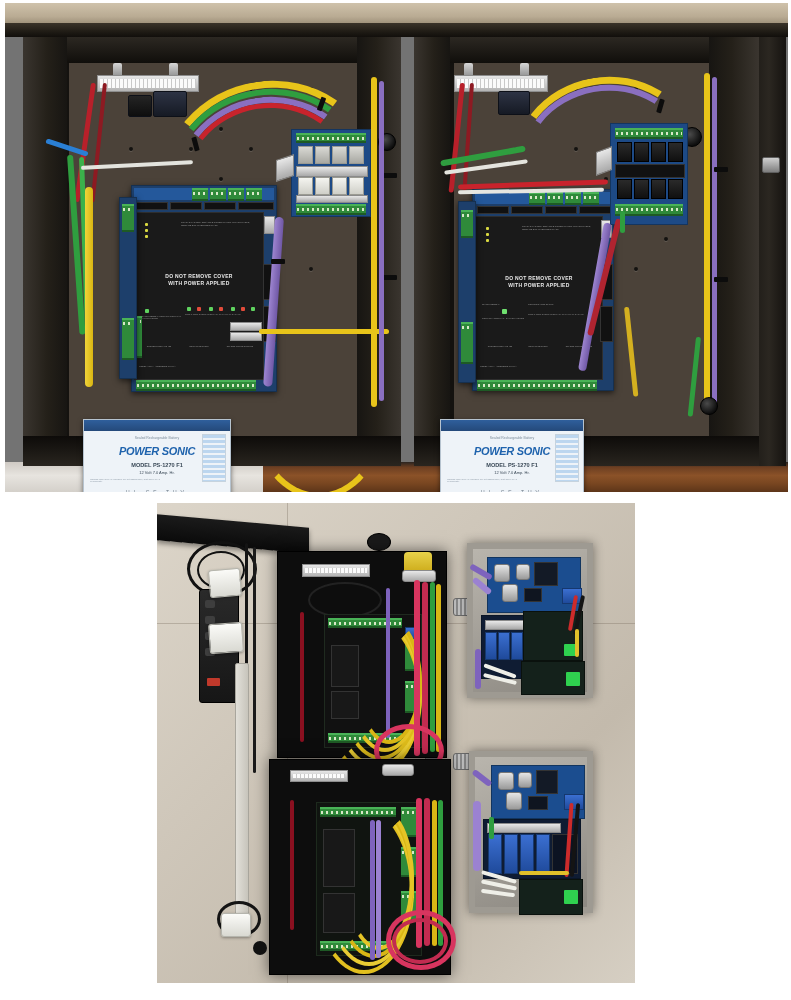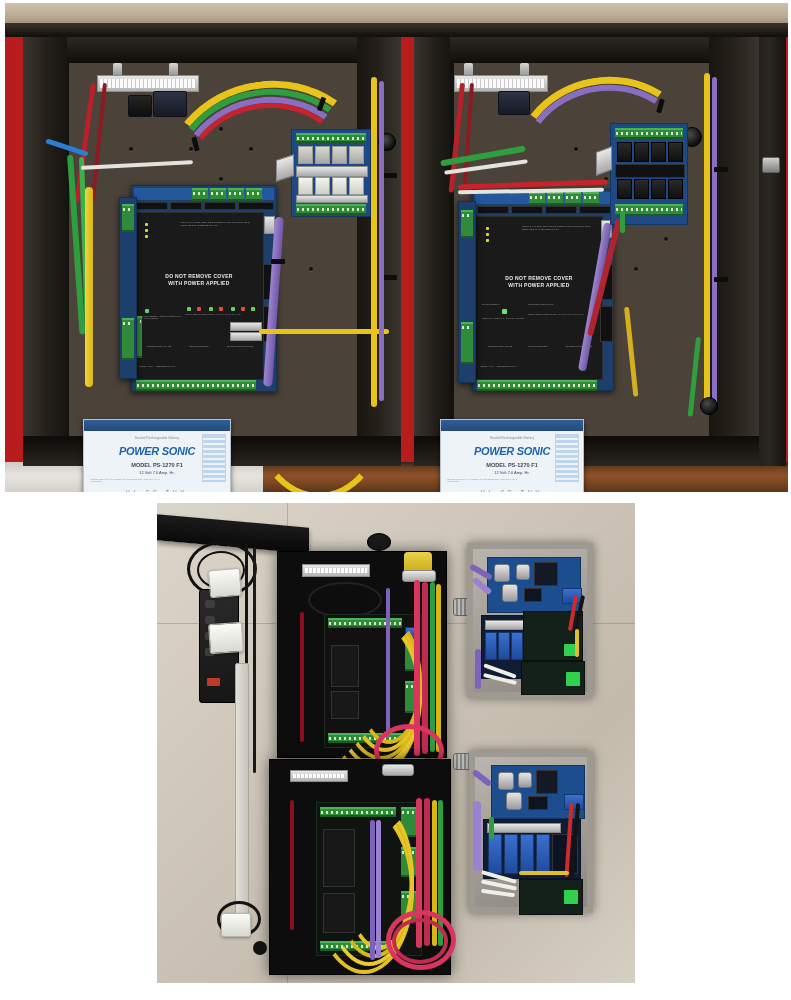--- a/index.html
+++ b/index.html
@@ -3,21 +3,21 @@
 <meta charset="utf-8">
 <title>Access Control Panel Photos</title>
 <style>
   html,body{margin:0;padding:0;background:#ffffff;}
   body{width:791px;height:1000px;position:relative;overflow:hidden;
        font-family:"Liberation Sans",sans-serif;}
 
   .photo{position:absolute;overflow:hidden;}
 
   
-  #photo-top{left:5px;top:3px;width:783px;height:489px;background:#b91c1c;}
+  #photo-top{left:5px;top:3px;width:783px;height:489px;background:#737373;}
 
   .ceiling{position:absolute;left:0;top:0;width:100%;height:34px;
      background:linear-gradient(180deg,#cfc2ab 0%,#b9ab93 40%,#8b7e68 75%,#4a4236 100%);}
   .ceiling:after{content:"";position:absolute;left:0;top:20px;width:100%;height:14px;
      background:linear-gradient(180deg,rgba(40,34,26,.85),rgba(14,12,9,.95));}
   .woodstrip{position:absolute;left:0;bottom:0;width:100%;height:30px;
      background:linear-gradient(180deg,#2a2420 0%,#6d3f22 18%,#8b5228 45%,#7a4721 70%,#5d3519 100%);}
   .floorleft{position:absolute;left:0;bottom:0;width:33%;height:30px;
      background:linear-gradient(180deg,#cfcac4,#e7e4df 45%,#d4d0ca);}
 

